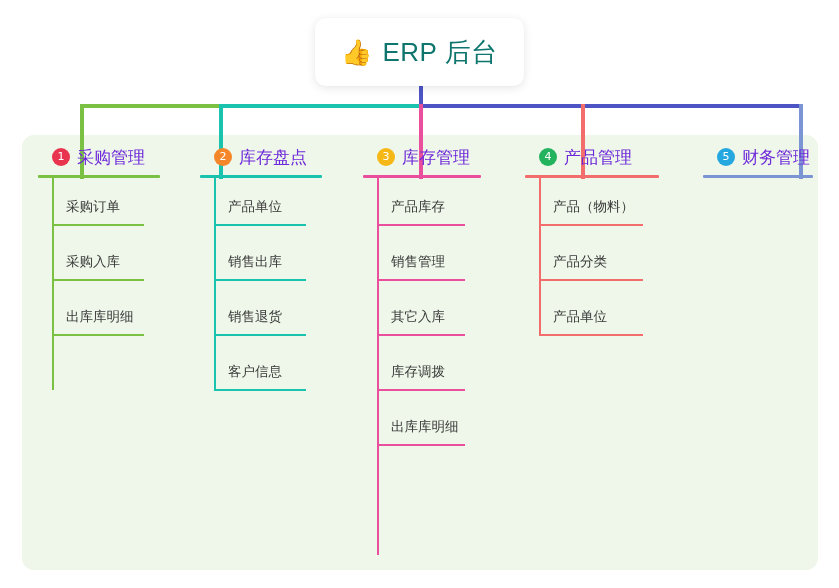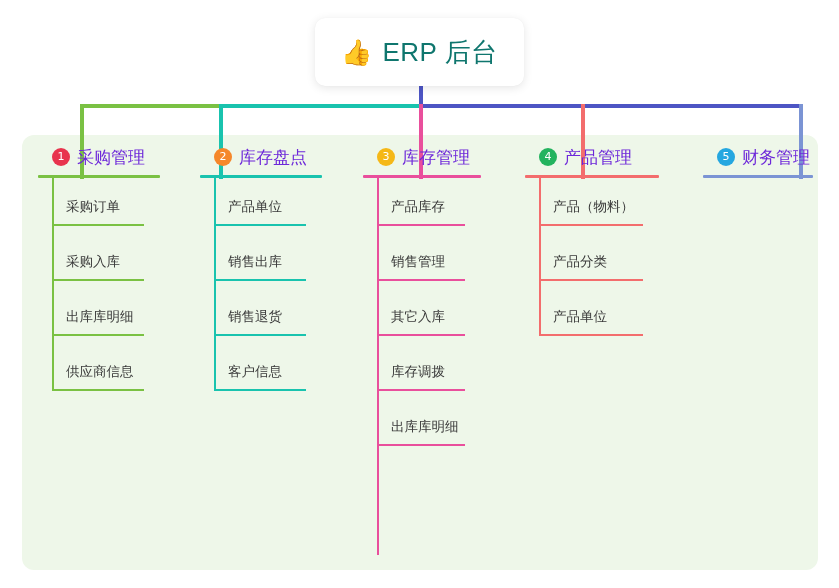--- a/index.html
+++ b/index.html
@@ -169,24 +169,20 @@
             <div class="leaf-rule" style="background: rgb(122, 193, 67); width: 92px;"></div>
           </div>
           <div class="leaf">
             <div class="leaf-label">采购入库</div>
             <div class="leaf-rule" style="background: rgb(122, 193, 67); width: 92px;"></div>
           </div>
           <div class="leaf">
             <div class="leaf-label">出库库明细</div>
             <div class="leaf-rule" style="background: rgb(122, 193, 67); width: 92px;"></div>
           </div>
-          <div class="leaf">
-            <div class="leaf-label">供应商信息</div>
-            <div class="leaf-rule" style="background: rgb(122, 193, 67); width: 92px;"></div>
-          </div>
         </div>
       </div>
       <div class="column" style="left: 200px; top: 144px;">
         <div class="col-head">
           <span class="badge" style="background: rgb(245, 135, 42);">2</span>
           <span class="col-title">库存盘点</span>
         </div>
         <div class="col-rule" style="background: rgb(25, 195, 174); width: 122px;"></div>
         <div class="col-body" style="height: 220px;">
           <div class="trunk" style="background: rgb(25, 195, 174); height: 212px;"></div>

